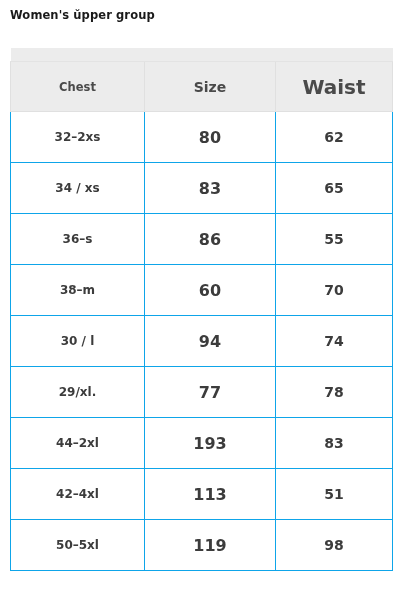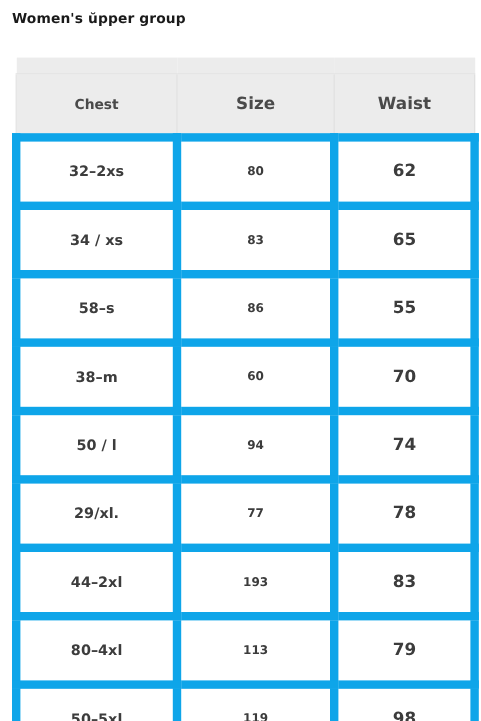--- a/index.html
+++ b/index.html
@@ -60,34 +60,34 @@
     border-top: none;
     height: 49px;
     padding: 0 4px;
     text-align: center;
     vertical-align: middle;
     color: #4a4a4a;
     font-weight: bold;
   }
   th.head-size  { font-size: 11.5px; }
   th.head-chest { font-size: 14px; }
-  th.head-waist { font-size: 14px; }
+  th.head-waist { font-size: 20px; }
 
   tbody tr td {
     height: 50px;
     padding: 0 4px;
-    border: 7px solid #0ea5e9;
+    border: 1px solid #0ea5e9;
     text-align: center;
     vertical-align: middle;
     background: #ffffff;
     color: #3c3c3c;
     font-weight: bold;
   }
   td.cell-size  { font-size: 12px; }
-  td.cell-chest { font-size: 10px; }
+  td.cell-chest { font-size: 16px; }
   td.cell-waist { font-size: 14px; text-align: center; }
 </style>
 </head>
 <body>
 
 <div class="page">
 
   <div class="page-title">Women's ŭpper group</div>
 
   <div class="table-wrap">
@@ -114,48 +114,48 @@
           <td class="cell-size">32–2xs</td>
           <td class="cell-chest">80</td>
           <td class="cell-waist">62</td>
         </tr>
         <tr>
           <td class="cell-size">34 / xs</td>
           <td class="cell-chest">83</td>
           <td class="cell-waist">65</td>
         </tr>
         <tr>
-          <td class="cell-size">58–s</td>
+          <td class="cell-size">36–s</td>
           <td class="cell-chest">86</td>
           <td class="cell-waist">55</td>
         </tr>
         <tr>
           <td class="cell-size">38–m</td>
           <td class="cell-chest">60</td>
           <td class="cell-waist">70</td>
         </tr>
         <tr>
-          <td class="cell-size">50 / l</td>
+          <td class="cell-size">30 / l</td>
           <td class="cell-chest">94</td>
           <td class="cell-waist">74</td>
         </tr>
         <tr>
           <td class="cell-size">29/xl.</td>
           <td class="cell-chest">77</td>
           <td class="cell-waist">78</td>
         </tr>
         <tr>
           <td class="cell-size">44–2xl</td>
           <td class="cell-chest">193</td>
           <td class="cell-waist">83</td>
         </tr>
         <tr>
-          <td class="cell-size">80–4xl</td>
+          <td class="cell-size">42–4xl</td>
           <td class="cell-chest">113</td>
-          <td class="cell-waist">79</td>
+          <td class="cell-waist">51</td>
         </tr>
         <tr>
           <td class="cell-size">50–5xl</td>
           <td class="cell-chest">119</td>
           <td class="cell-waist">98</td>
         </tr>
       </tbody>
     </table>
   </div>
 

